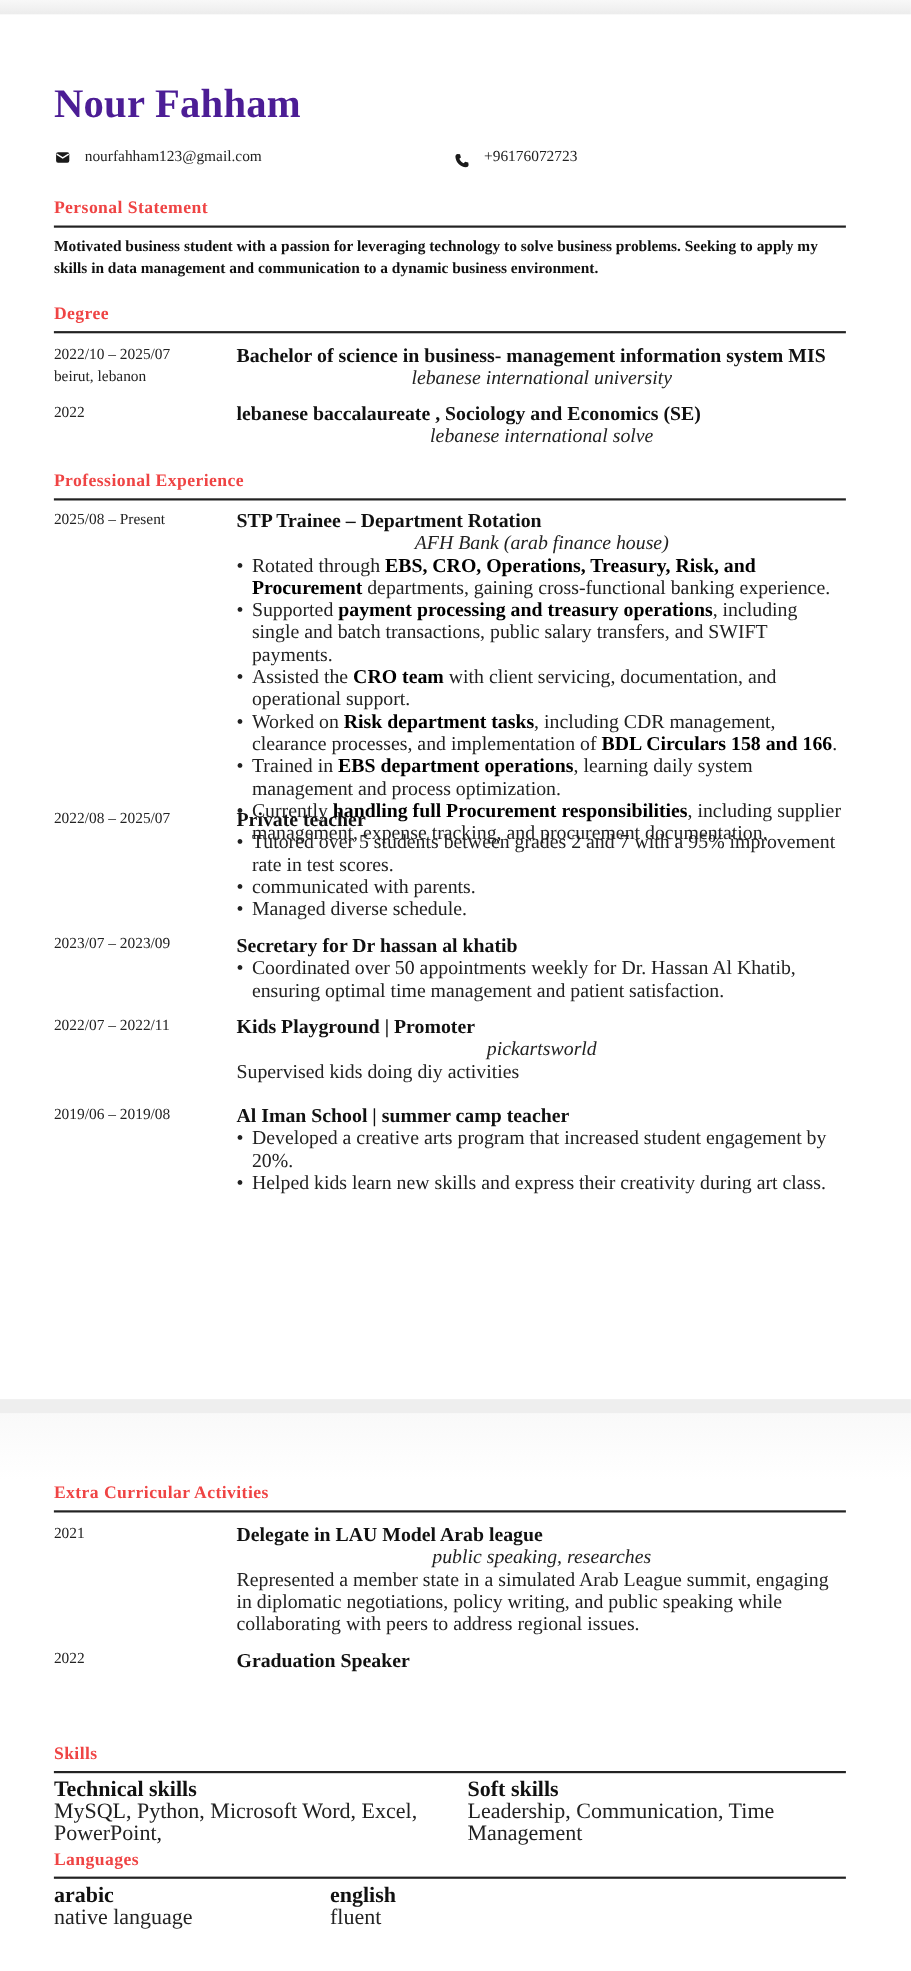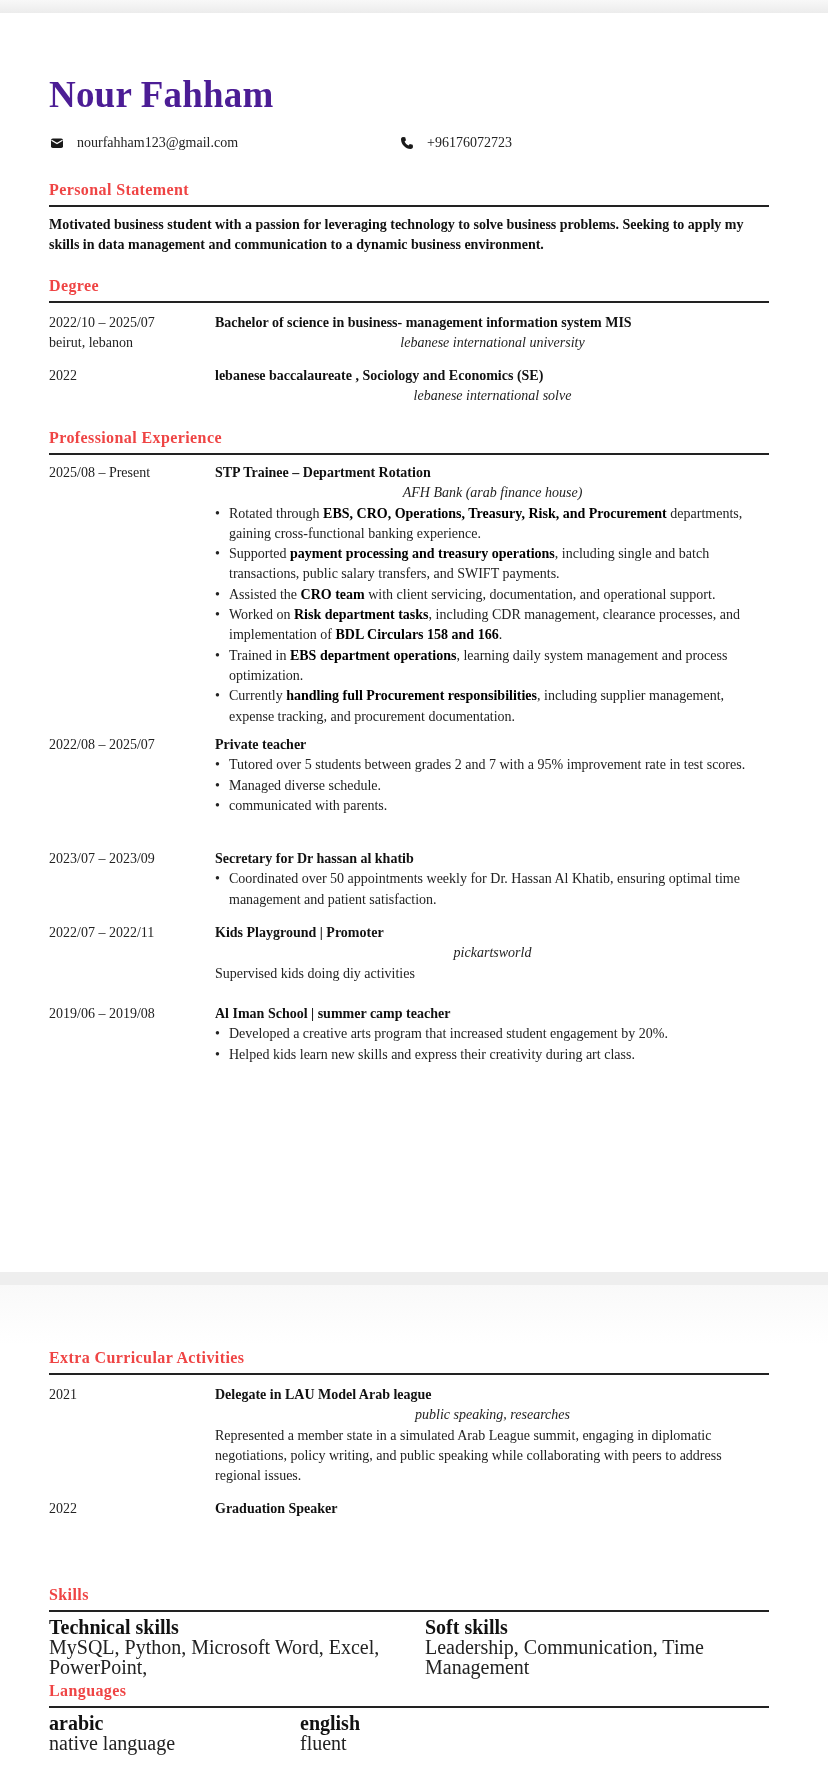--- a/index.html
+++ b/index.html
@@ -15,30 +15,30 @@
     background: #eeeeee; }
   .page2-shade { position: absolute; left: 0; top: 1285px; width: 828px; height: 60px;
     background: linear-gradient(#f9f9f9, #ffffff); }
 
   .abs { position: absolute; }
   .name { left: 49px; top: 73px; font-size: 37px; font-weight: bold; letter-spacing: 0.2px; color: #4c1d95; line-height: 44px; }
 
   .contact { top: 133px; font-size: 14px; line-height: 20px; display: flex; align-items: center; color: #222; }
   .contact .icon { width: 14px; height: 14px; display: inline-block; margin-right: 13px; }
   .contact-email { left: 50px; }
-  .contact-phone { left: 400px; }
+  .contact-phone { left: 413px; align-items: flex-end; }
 
   .section-head { left: 49px; width: 720px; font-size: 16px; font-weight: bold; letter-spacing: 0.4px;
     color: #ef4444; line-height: 20px; border-bottom: 2.5px solid #222; padding-bottom: 5px; }
 
   .statement { left: 49px; width: 720px; font-size: 14px; line-height: 20px; font-weight: bold; color: #111; }
 
   .entry { position: absolute; left: 49px; width: 720px; }
   .entry .date { position: absolute; left: 0; top: 0; width: 160px; font-size: 14px; line-height: 20.3px; color: #222; }
-  .entry .body { position: absolute; left: 166px; top: 0; width: 555px; font-size: 14px; line-height: 20.3px; color: #222; }
+  .entry .body { position: absolute; left: 166px; top: 0; width: 555px; font-size: 18px; line-height: 20.3px; color: #222; }
   .entry .title { font-weight: bold; color: #111; }
   .entry .sub { font-style: italic; text-align: center; }
   ul.bullets { margin: 0; padding: 0; list-style: none; }
   ul.bullets li { position: relative; padding-left: 14px; }
   ul.bullets li::before { content: "•"; position: absolute; left: 0; top: 0; }
   ul.bullets b { font-weight: bold; color: #000000; }
 
   .skill-col { position: absolute; font-size: 20px; line-height: 20px; color: #222; }
   .skill-col .h { font-weight: bold; color: #111; }
 </style>
@@ -112,22 +112,22 @@
     </ul>
   </div>
 </div>
 
 <div class="entry" style="top:735px;">
   <div class="date">2022/08 – 2025/07</div>
   <div class="body">
     <div class="title">Private teacher</div>
     <ul class="bullets">
       <li>Tutored over 5 students between grades 2 and 7 with a 95% improvement rate in test scores.</li>
+      <li>communicated with parents.</li>
       <li>Managed diverse schedule.</li>
-      <li>communicated with parents.</li>
     </ul>
   </div>
 </div>
 
 <div class="entry" style="top:849px;">
   <div class="date">2023/07 – 2023/09</div>
   <div class="body">
     <div class="title">Secretary for Dr hassan al khatib</div>
     <ul class="bullets">
       <li>Coordinated over 50 appointments weekly for Dr. Hassan Al Khatib, ensuring optimal time management and patient satisfaction.</li>

